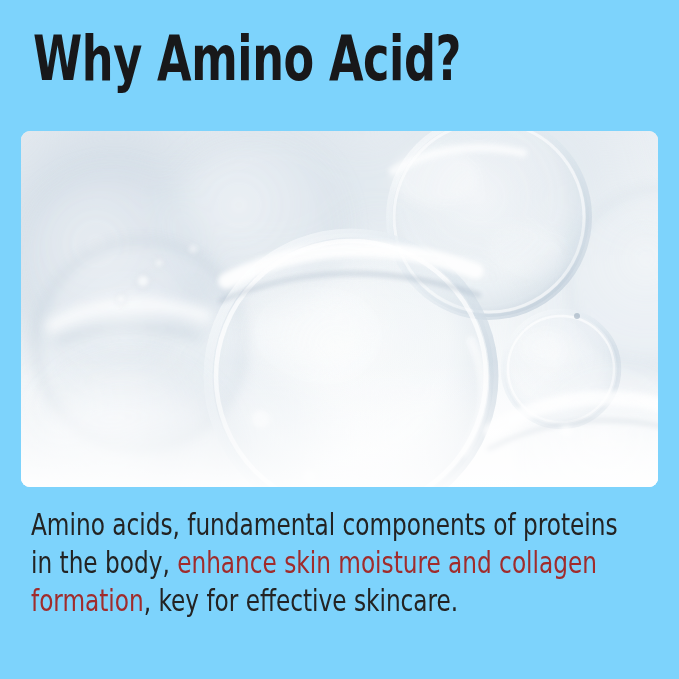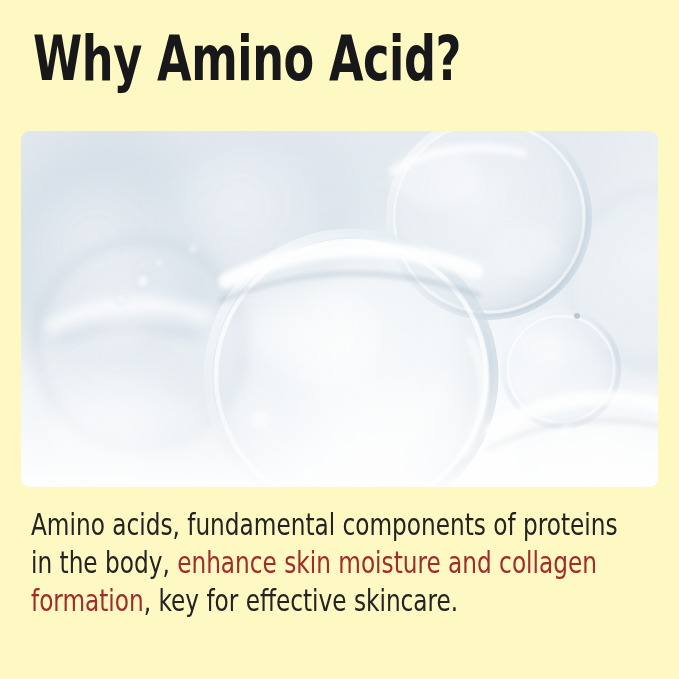--- a/index.html
+++ b/index.html
@@ -10,21 +10,21 @@
     width: 679px;
     height: 679px;
     background: #f6f6f5;
     font-family: "Liberation Sans", sans-serif;
     overflow: hidden;
   }
   .page {
     position: relative;
     width: 679px;
     height: 679px;
-    background: #fef9c3;
+    background: #7dd3fc;
   }
 
   
   .title {
     position: absolute;
     left: 33px;
     top: 24px;
     width: 620px;
     font-family: "DejaVu Sans Condensed", "Liberation Sans Narrow", "Liberation Sans", sans-serif;
     font-weight: 700;

